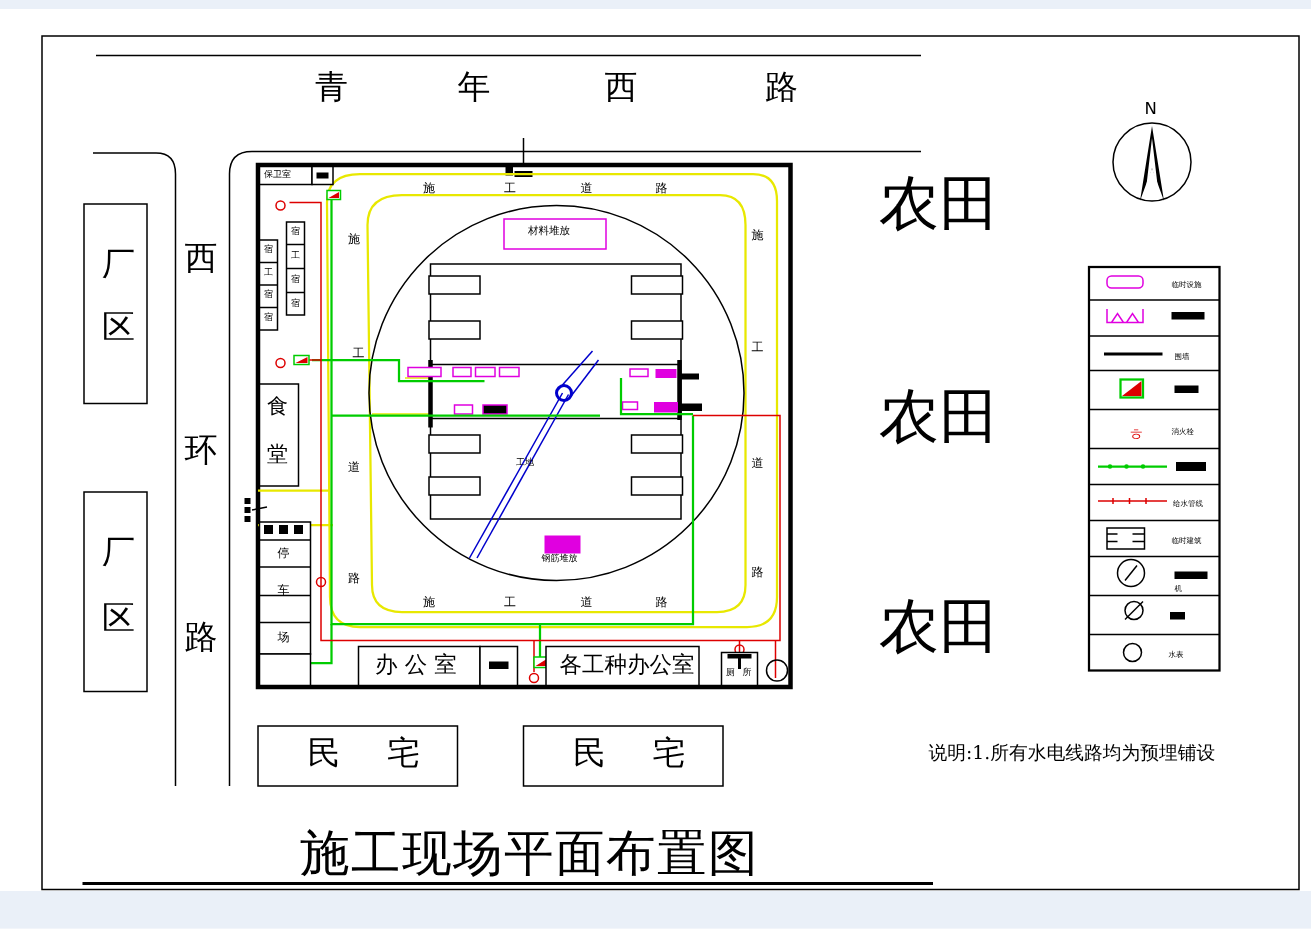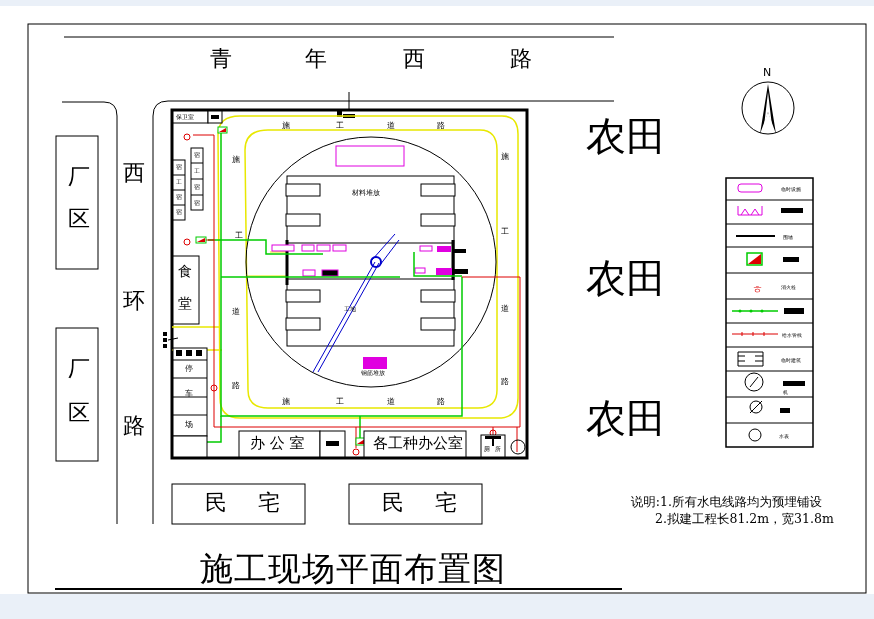--- a/index.html
+++ b/index.html
@@ -8,21 +8,21 @@
   .canvas{position:absolute;left:0;top:6px;width:874px;height:588px;background:#fff;}
   .bottombar{position:absolute;left:0;top:594px;width:874px;height:25px;background:#eaf0f8;}
   svg{position:absolute;left:0;top:0;}
   .txt{position:absolute;color:#000;white-space:nowrap;line-height:1;}
   .serif{font-family:"DejaVu Serif",serif;}
   .road-label{font-size:22px;}
   .big{font-size:40px;font-family:"DejaVu Serif",serif;}
   .small{font-size:8px;}
   .tiny{font-size:6px;}
   .notes{position:absolute;left:619px;top:493px;font-size:12.5px;line-height:17px;font-family:"DejaVu Serif",serif;}
-  .notes div{white-space:nowrap;text-align:center;}
+  .notes div{white-space:nowrap;}
   .title{position:absolute;left:200px;top:547px;font-size:33px;font-family:"DejaVu Serif",serif;letter-spacing:1px;}
   .legend-label{position:absolute;font-size:5px;color:#000;}
 </style>
 </head>
 <body>
 
 <div class="topbar"></div>
 <div class="canvas"></div>
 <div class="bottombar"></div>
 
@@ -245,21 +245,21 @@
 <div class="txt small" style="left:437px;top:398px;">路</div>
 <div class="txt small" style="left:232px;top:156px;">施</div>
 <div class="txt small" style="left:235px;top:232px;">工</div>
 <div class="txt small" style="left:232px;top:308px;">道</div>
 <div class="txt small" style="left:232px;top:382px;">路</div>
 <div class="txt small" style="left:501px;top:153px;">施</div>
 <div class="txt small" style="left:501px;top:228px;">工</div>
 <div class="txt small" style="left:501px;top:305px;">道</div>
 <div class="txt small" style="left:501px;top:378px;">路</div>
 
-<div class="txt" style="left:352px;top:151px;font-size:7px;margin-top:39px;">材料堆放</div>
+<div class="txt" style="left:352px;top:151px;font-size:7px;">材料堆放</div>
 <div class="txt tiny" style="left:361px;top:370px;">钢筋堆放</div>
 <div class="txt tiny" style="left:344px;top:306px;">工地</div>
 
 <div class="txt tiny" style="left:176px;top:114px;">保卫室</div>
 <div class="txt tiny" style="left:194px;top:152px;">宿</div>
 <div class="txt tiny" style="left:194px;top:168px;">工</div>
 <div class="txt tiny" style="left:194px;top:184px;">宿</div>
 <div class="txt tiny" style="left:194px;top:200px;">宿</div>
 <div class="txt tiny" style="left:176px;top:164px;">宿</div>
 <div class="txt tiny" style="left:176px;top:179px;">工</div>
@@ -286,16 +286,15 @@
 <div class="legend-label" style="left:781px;top:186px;">临时设施</div>
 <div class="legend-label" style="left:783px;top:234px;">围墙</div>
 <div class="legend-label" style="left:781px;top:284px;">消火栓</div>
 <div class="legend-label" style="left:782px;top:332px;">给水管线</div>
 <div class="legend-label" style="left:781px;top:357px;">临时建筑</div>
 <div class="legend-label" style="left:783px;top:389px;">机</div>
 <div class="legend-label" style="left:779px;top:433px;">水表</div>
 
 <div class="notes">
   <div><span>说明:</span><span>1.所有水电线路均为预埋铺设</span></div>
-  <div style="padding-left:36px;">2.拟建工程长81.2m，宽31.8m</div>
 </div>
 
 <div class="title">施工现场平面布置图</div>
 
 </body></html>

